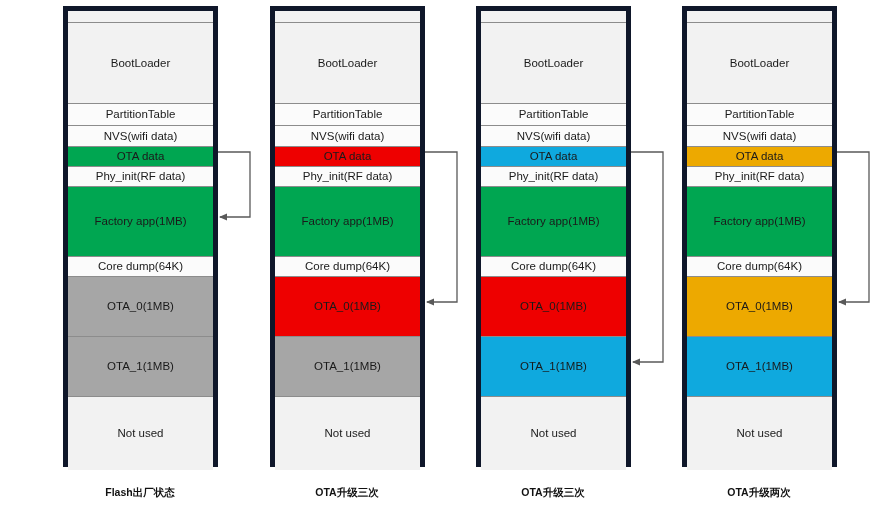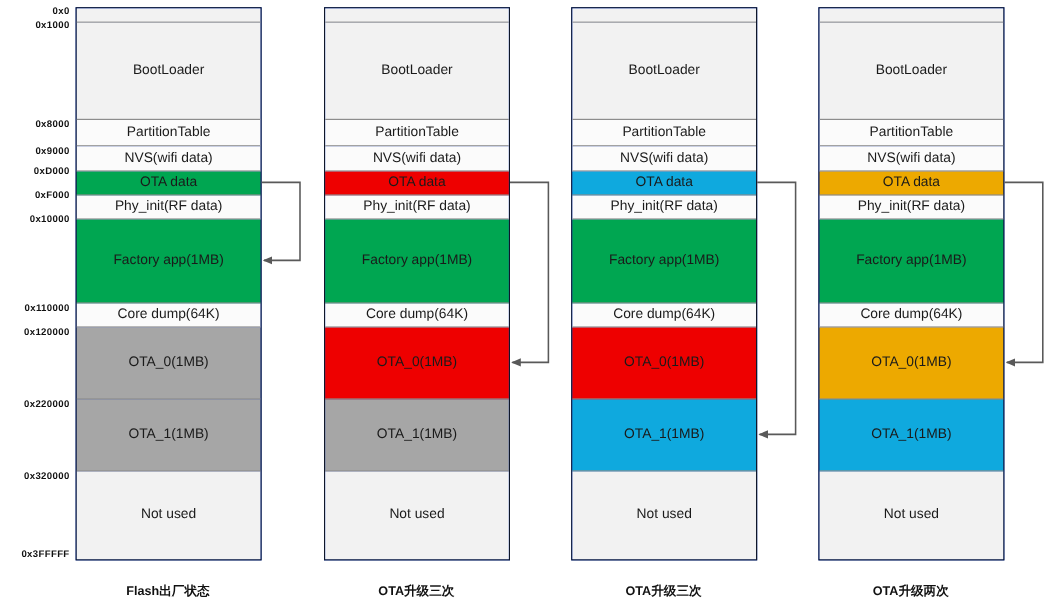--- a/index.html
+++ b/index.html
@@ -41,23 +41,23 @@
     line-height: 9px;
     font-family: "Liberation Sans", "DejaVu Sans", sans-serif;
   }
 
   
   .column {
     position: absolute;
     top: 6px;
     width: 155px;
     height: 461px;
-    border: 1px solid #0f172a;
+    border: 5px solid #0f172a;
     box-sizing: border-box;
-    background: #1d4ed8;
+    background: #f9a8d4;
   }
   .col-1 { left: 63px; }
   .col-2 { left: 270px; }
   .col-3 { left: 476px; }
   .col-4 { left: 682px; }
 
   .seg {
     position: absolute;
     left: 0;
     width: 100%;
@@ -111,34 +111,20 @@
     letter-spacing: 1px;
     white-space: nowrap;
     user-select: none;
   }
 </style>
 </head>
 <body>
 
 <div id="stage">
 
-  <div class="addr-axis">
-      <div class="addr" style="top: 5px;">0x0</div>
-      <div class="addr" style="top: 16px;">0x1000</div>
-      <div class="addr" style="top: 99px;">0x8000</div>
-      <div class="addr" style="top: 121px;">0x9000</div>
-      <div class="addr" style="top: 138px;">0xD000</div>
-      <div class="addr" style="top: 158px;">0xF000</div>
-      <div class="addr" style="top: 178px;">0x10000</div>
-      <div class="addr" style="top: 252px;">0x110000</div>
-      <div class="addr" style="top: 272px;">0x120000</div>
-      <div class="addr" style="top: 332px;">0x220000</div>
-      <div class="addr" style="top: 392px;">0x320000</div>
-      <div class="addr" style="top: 457px;">0x3FFFFF</div>
-    </div>
 
   <div id="columns-host">
       <div class="column col-1">
         <div class="seg nolabel" style="top: 0px; height: 12px; background: rgb(242, 242, 242);"></div>
         <div class="seg" style="top: 12px; height: 81px; background: rgb(242, 242, 242);">BootLoader</div>
         <div class="seg" style="top: 93px; height: 22px; background: rgb(251, 251, 251);">PartitionTable</div>
         <div class="seg" style="top: 115px; height: 21px; background: rgb(251, 251, 251);">NVS(wifi data)</div>
         <div class="seg" style="top: 136px; height: 20px; background: rgb(0, 166, 81);">OTA data</div>
         <div class="seg" style="top: 156px; height: 20px; background: rgb(251, 251, 251);">Phy_init(RF data)</div>
         <div class="seg" style="top: 176px; height: 70px; background: rgb(0, 166, 81);">Factory app(1MB)</div>

